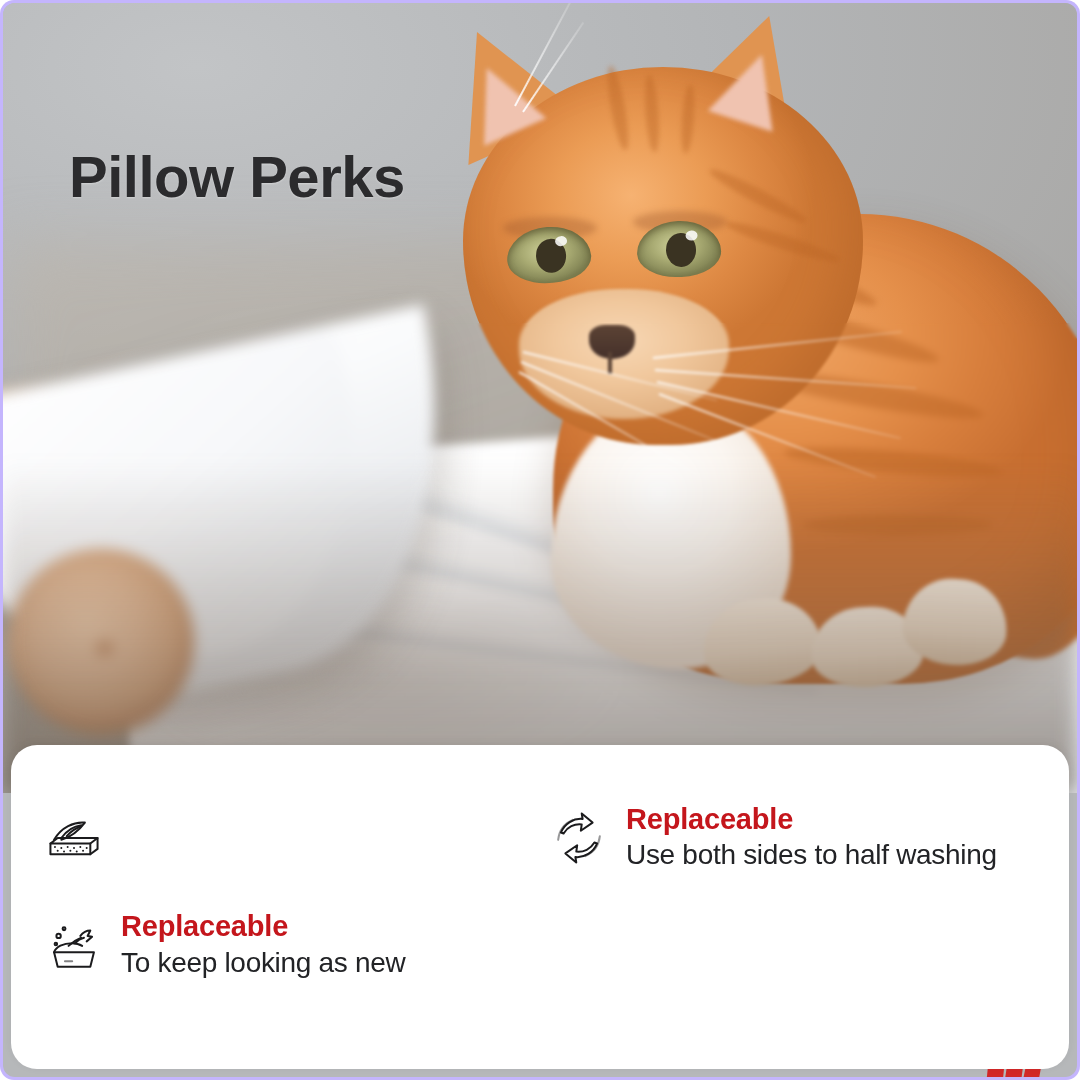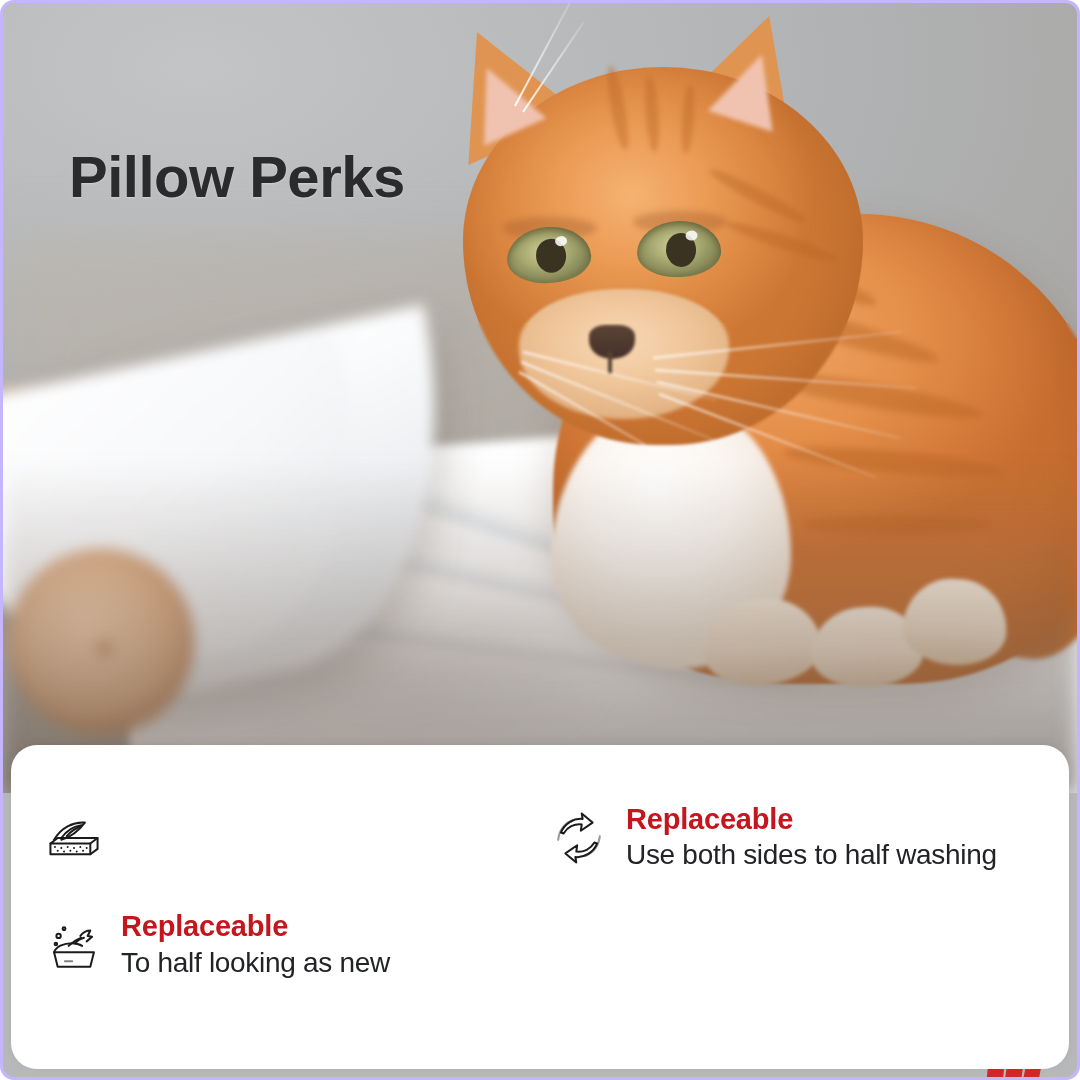--- a/index.html
+++ b/index.html
@@ -497,21 +497,21 @@
             <path d="M39 22c3-4 7-6 11-6l-3 6 5 1-6 5"></path>
             <path d="M33 30c3-3 6-5 10-6"></path>
             <circle cx="15" cy="22" r="2.4"></circle>
             <circle cx="21" cy="14" r="1.6"></circle>
             <circle cx="12" cy="31" r="1.4"></circle>
             <path d="M22 50h8" opacity=".55"></path>
           </svg>
         </span>
         <span class="feature-text">
           <span class="feature-title">Replaceable</span>
-          <span class="feature-desc">To half looking as new</span>
+          <span class="feature-desc">To keep looking as new</span>
         </span>
       </div>
 
 
     </div>
   </div>
 
  </div>
 </div>
 

